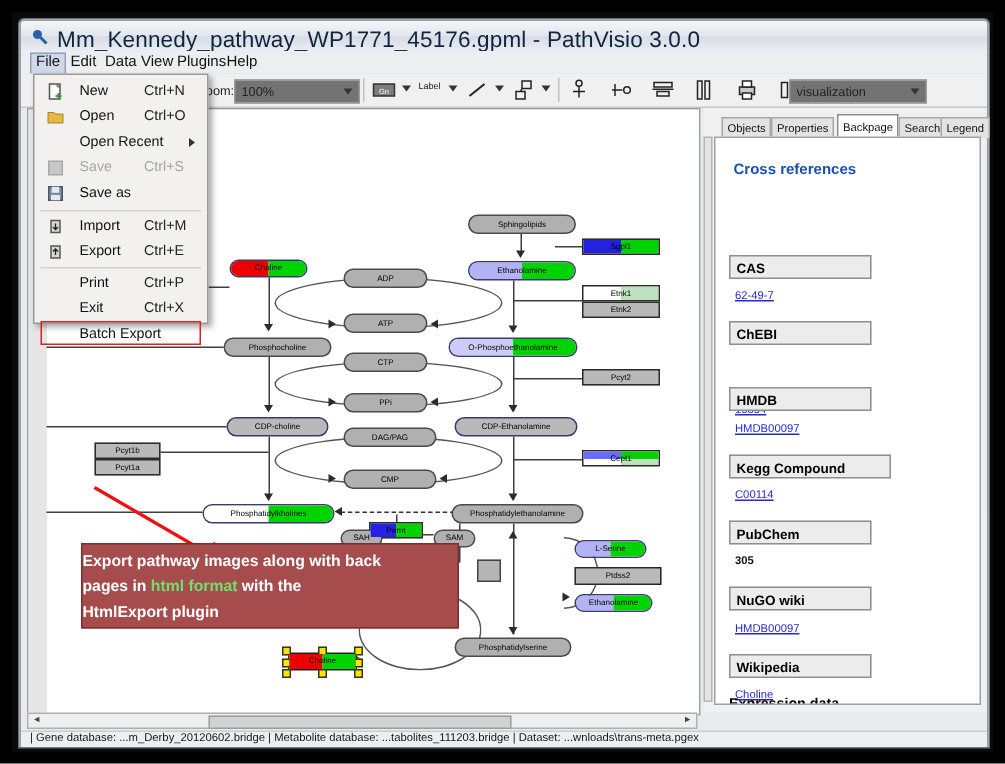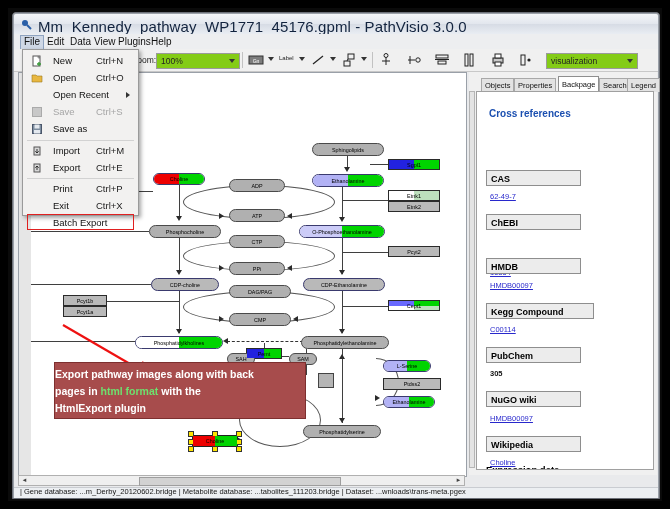--- a/index.html
+++ b/index.html
@@ -32,21 +32,21 @@
      line-height:11px;}
 
   
   #toolbar{position:absolute;left:1px;top:36px;width:644px;height:22px;
      background:#f0f0f0;border-bottom:1px solid #c8c8c8;}
   .tb-sep{position:absolute;top:3px;width:1px;height:16px;background:#c2c2c2;}
   .tbicon{position:absolute;top:3px;width:16px;height:16px;}
   .tbarrow{position:absolute;top:8px;width:0;height:0;
      border-left:3px solid transparent;border-right:3px solid transparent;
      border-top:4px solid #333;}
-  .combo{position:absolute;background:#84cc16;border:1px solid #9a9a9a;
+  .combo{position:absolute;background:#737373;border:1px solid #9a9a9a;
      height:14px;font-size:8.5px;color:#222;line-height:14px;padding-left:4px;}
   .combo .carr{position:absolute;right:4px;top:5px;width:0;height:0;
      border-left:3.5px solid transparent;border-right:3.5px solid transparent;
      border-top:4px solid #333;}
   .tblabel{position:absolute;font-size:8.5px;color:#222;}
 
   
   #canvaswrap{position:absolute;left:5px;top:59px;width:447px;height:403px;
      background:#fff;border:1px solid #9aa0a8;overflow:hidden;}
   #canvas{position:absolute;left:12px;top:0;width:435px;height:403px;background:#fff;}
@@ -218,21 +218,21 @@
     <svg class="tbicon" style="left:476px;" viewBox="0 0 16 16">
       <rect x="3" y="6" width="10" height="5" fill="#c9c9c9" stroke="#222"></rect>
       <rect x="5" y="2" width="6" height="4" fill="#fff" stroke="#222"></rect>
       <rect x="5" y="10" width="6" height="4" fill="#fff" stroke="#222"></rect>
     </svg>
     <svg class="tbicon" style="left:504px;" viewBox="0 0 16 16">
       <rect x="3" y="3" width="4" height="10" fill="none" stroke="#222"></rect>
       <circle cx="11" cy="8" r="1.6" fill="#222"></circle>
     </svg>
 
-    <div class="combo" style="left:532px;top:4px;width:86px;">
+    <div class="combo" style="left:512px;top:4px;width:86px;">
       <span>visualization</span>
       <span class="carr"></span>
     </div>
   </div>
 
   <div id="canvaswrap">
     <div id="rulerL">
       <div style="position:absolute;left:3px;top:16px;width:0;height:0;
         border-top:3px solid transparent;border-bottom:3px solid transparent;
         border-left:4px solid #444;"></div>

